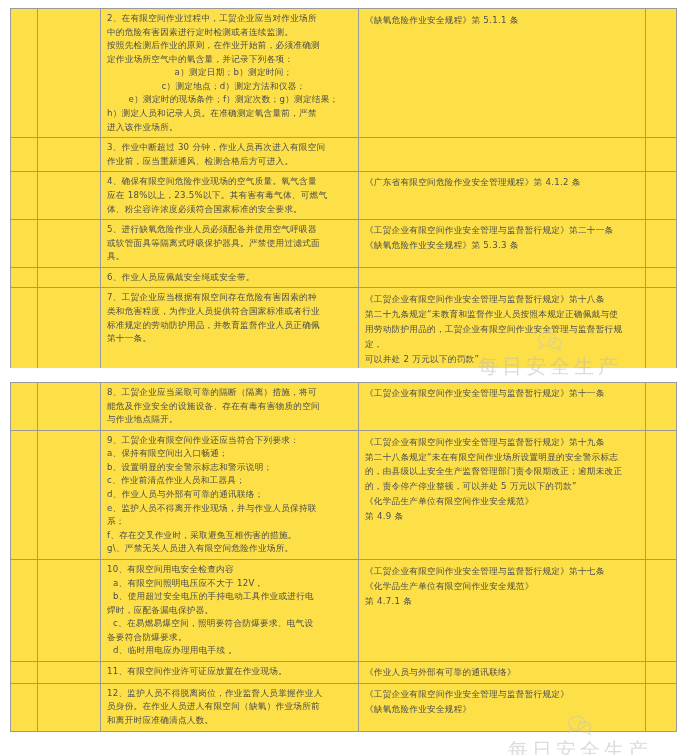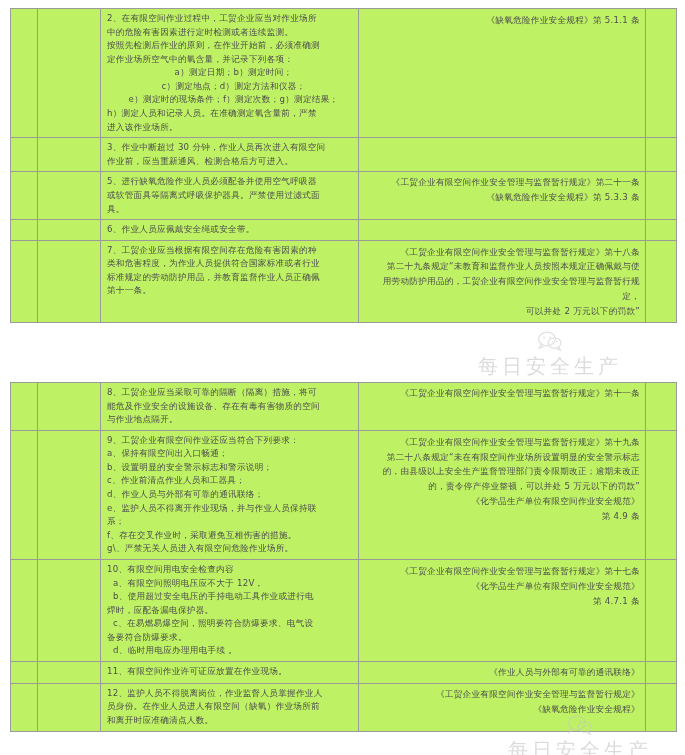--- a/index.html
+++ b/index.html
@@ -43,40 +43,39 @@
     border: 1px solid #8a8a8a;
   }
   table.doc-table td {
     border: 1px solid #9a9a9a;
     vertical-align: top;
     padding: 3px 5px 3px 6px;
     font-size: 8.6px;
     line-height: 1.58;
     letter-spacing: 0.28px;
     color: #4d4d4d;
-    background: #bef264;
+    background: #fde047;
   }
 
   
   col.c-blank1 { width: 27px; }
   col.c-blank2 { width: 63px; }
   col.c-body   { width: 258px; }
   col.c-ref    { width: 287px; }
   col.c-blank3 { width: 31px; }
 
   td.blank-cell { background: #ffffff; }
 
   td.body-cell {
     padding-left: 7px;
     padding-right: 4px;
   }
   td.ref-cell {
     padding-left: 8px;
     vertical-align: middle;
-    text-align: right;
   }
   td.ref-cell.top-align { vertical-align: top; padding-top: 4px; }
 
   .line {
     display: block;
     white-space: pre-wrap;
     word-break: break-all;
   }
   .line.ind1 { text-indent: 7px; text-align: center; }
 
@@ -166,20 +165,33 @@
           <td class="blank-cell"></td>
           <td class="blank-cell"></td>
           <td class="body-cell">
             <span class="line">3、作业中断超过 30 分钟，作业人员再次进入有限空间</span>
             <span class="line">作业前，应当重新通风、检测合格后方可进入。</span>
           </td>
           <td class="ref-cell"></td>
           <td class="blank-cell"></td>
         </tr>
 
+        <tr>
+          <td class="blank-cell"></td>
+          <td class="blank-cell"></td>
+          <td class="body-cell">
+            <span class="line">4、确保有限空间危险作业现场的空气质量。氧气含量</span>
+            <span class="line">应在 18%以上，23.5%以下。其有害有毒气体、可燃气</span>
+            <span class="line">体、粉尘容许浓度必须符合国家标准的安全要求。</span>
+          </td>
+          <td class="ref-cell">
+            <span class="ref-line">《广东省有限空间危险作业安全管理规程》第 4.1.2 条</span>
+          </td>
+          <td class="blank-cell"></td>
+        </tr>
 
         <tr>
           <td class="blank-cell"></td>
           <td class="blank-cell"></td>
           <td class="body-cell">
             <span class="line">5、进行缺氧危险作业人员必须配备并使用空气呼吸器</span>
             <span class="line">或软管面具等隔离式呼吸保护器具。严禁使用过滤式面</span>
             <span class="line">具。</span>
           </td>
           <td class="ref-cell">

